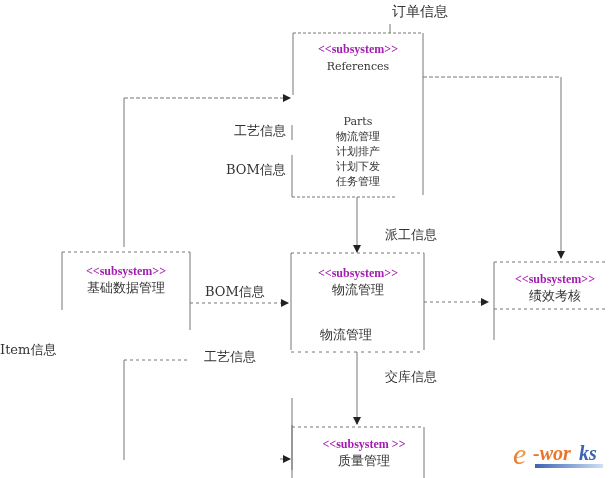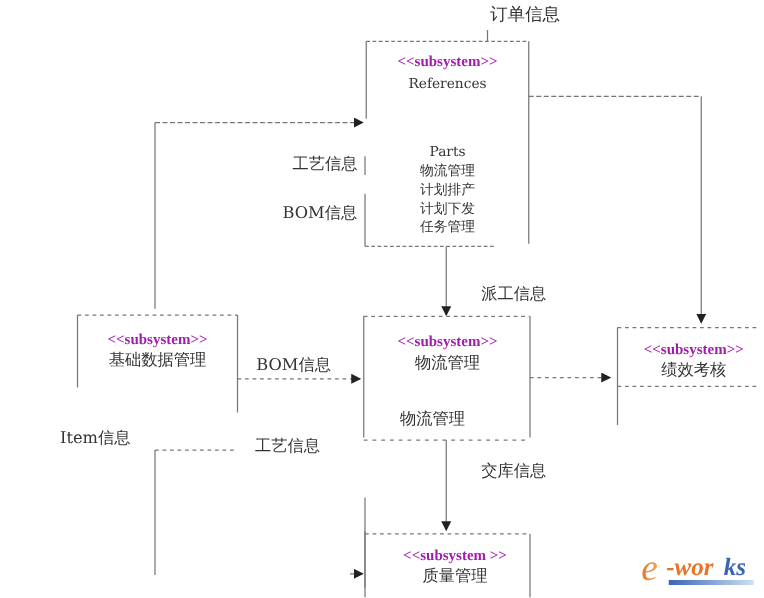--- a/index.html
+++ b/index.html
@@ -102,21 +102,21 @@
   <div class="stereo">&lt;&lt;subsystem&gt;&gt;</div>
   <div class="cn">物流管理</div>
 </div>
 <div class="abs lbl" style="left:320px;top:326px;">物流管理</div>
 
 <div class="abs" style="left:500px;top:272px;width:110px;text-align:center;">
   <div class="stereo">&lt;&lt;subsystem&gt;&gt;</div>
   <div class="cn">绩效考核</div>
 </div>
 
-<div class="abs lbl" style="left:0px;top:341px;padding-left:48px;">Item信息</div>
+<div class="abs lbl" style="left:0px;top:341px;">Item信息</div>
 <div class="abs lbl" style="left:204px;top:348px;">工艺信息</div>
 <div class="abs lbl" style="left:385px;top:368px;">交库信息</div>
 
 <div class="abs" style="left:294px;top:437px;width:140px;text-align:center;">
   <div class="stereo">&lt;&lt;subsystem &gt;&gt;</div>
   <div class="cn">质量管理</div>
 </div>
 
 <div class="logo">
   <svg width="92" height="34" viewBox="0 0 92 34">

